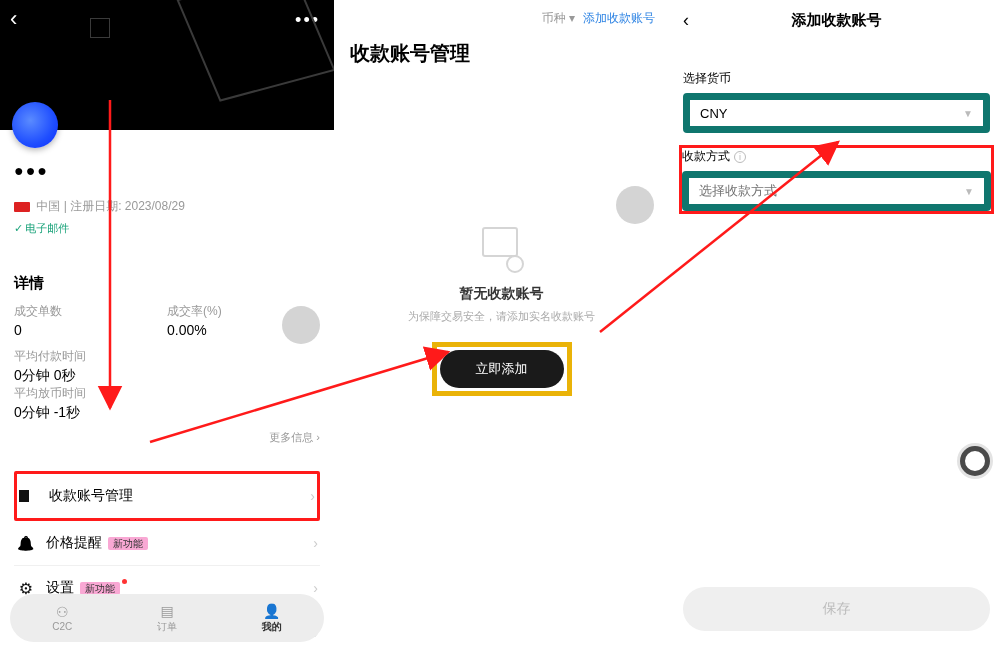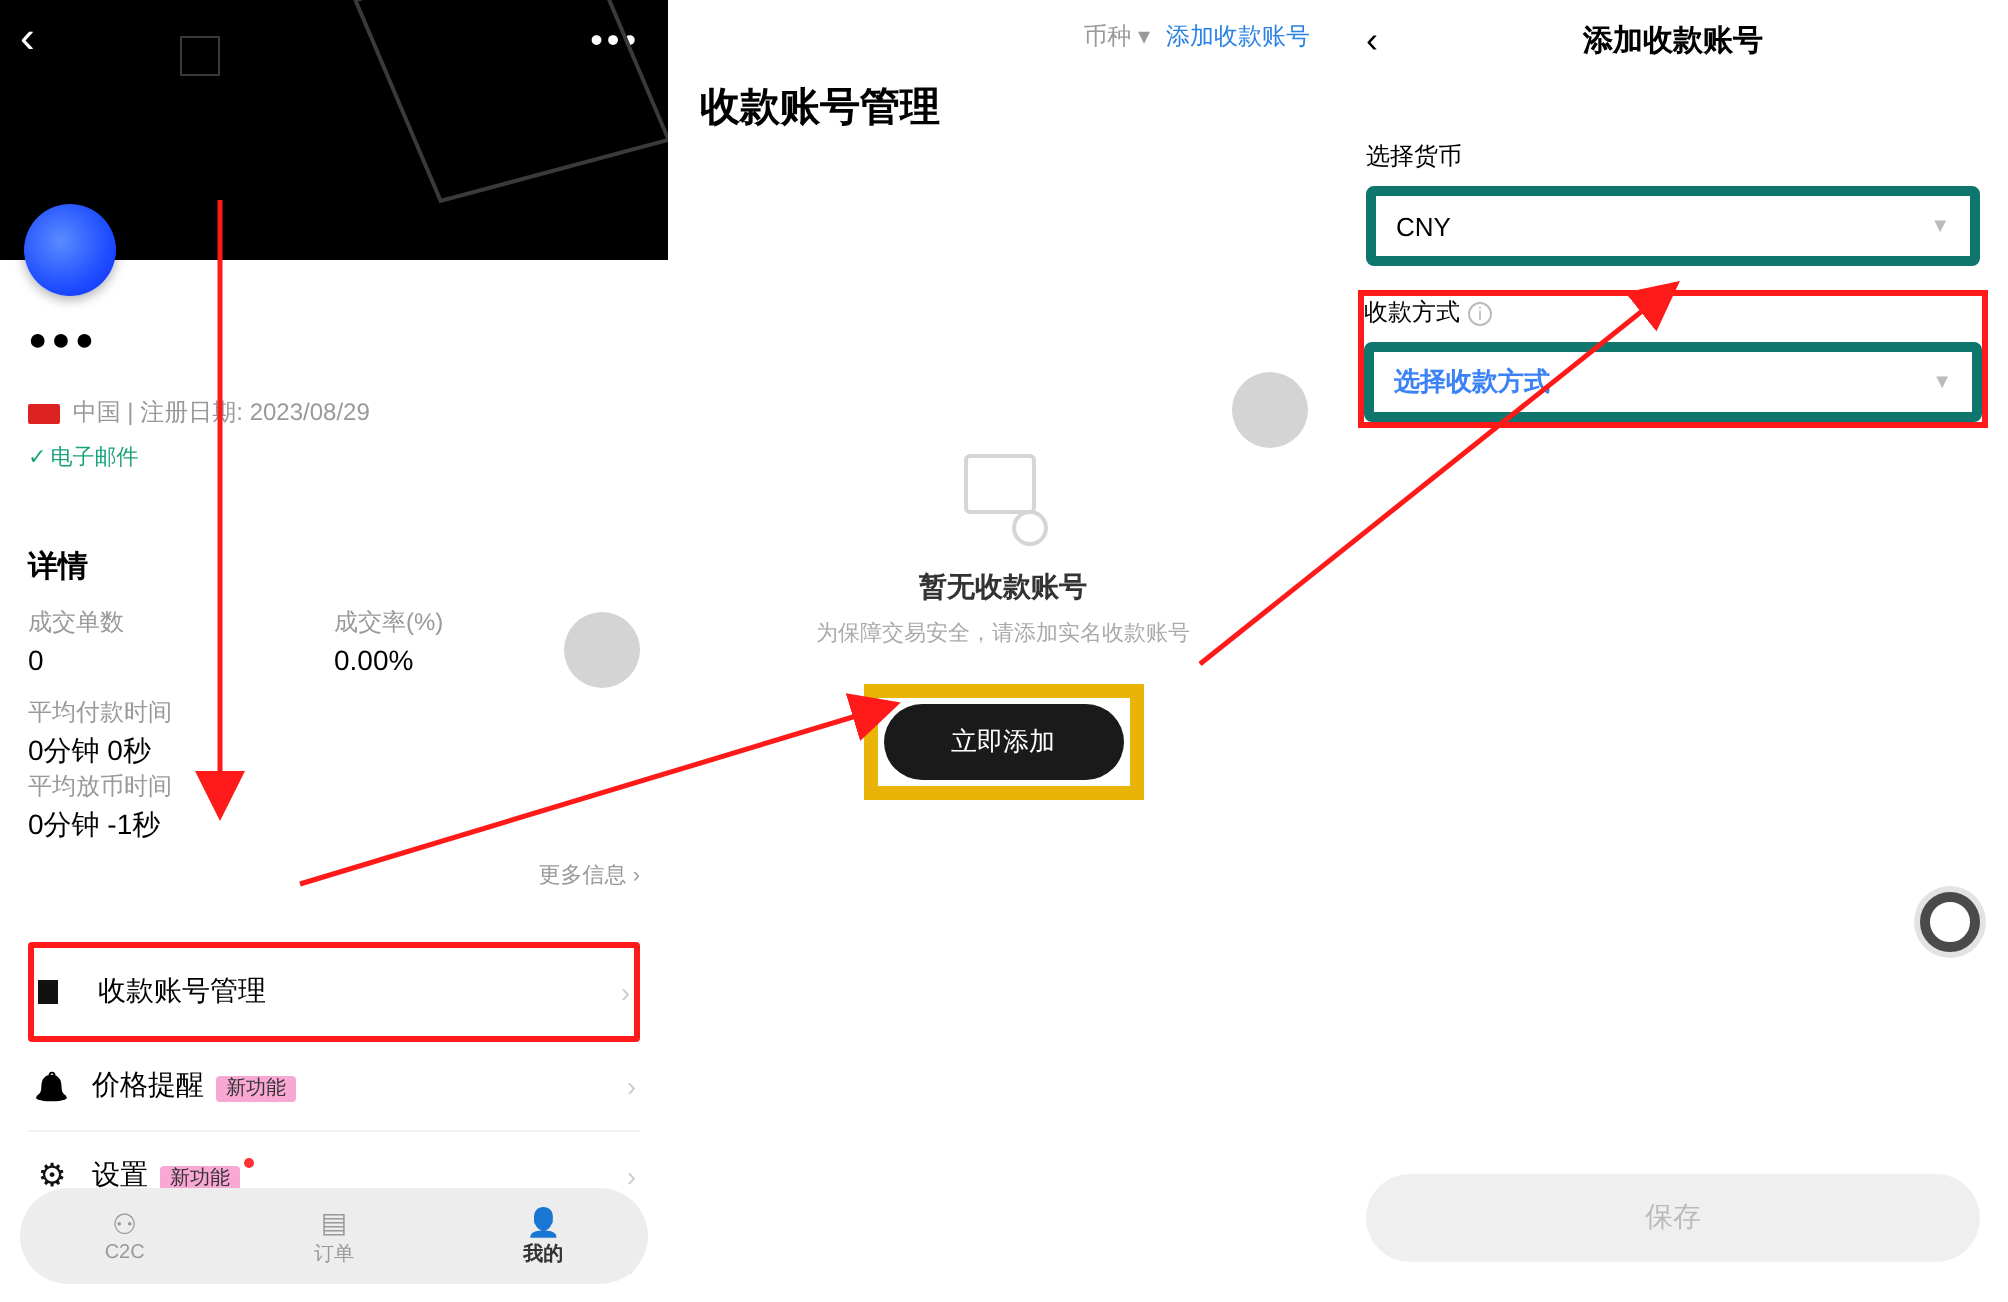--- a/index.html
+++ b/index.html
@@ -51,33 +51,33 @@
   .p2-top { display: flex; align-items: center; justify-content: flex-end; padding: 6px 14px 0 14px; font-size: 12px; height: 30px; }
   .p2-top .curr { color: #999; margin-right: 8px; }
   .p2-top .add-link { color: #2b82e3; }
   .p2-title { font-size: 20px; font-weight: bold; padding: 10px 16px 10px 16px; }
   .p2-empty { text-align: center; margin-top: 150px; }
   .p2-empty-illus { width: 48px; height: 48px; margin: 0 auto 10px auto; position: relative; opacity: 0.35; }
   .p2-empty-illus .box { position:absolute; top:0; left:4px; width:36px; height:30px; border:2px solid #888; border-radius:3px; }
   .p2-empty-illus .circ { position:absolute; bottom:2px; right:2px; width:18px; height:18px; border:2px solid #888; border-radius:50%; }
   .p2-empty-title { font-size: 14px; font-weight: bold; color: #333; }
   .p2-empty-sub { font-size: 11px; color: #aaa; margin-top: 6px; }
-  .p2-btn-wrap { margin: 18px auto 0 auto; width: 140px; border: 7px solid #eab308; padding: 3px; }
+  .p2-btn-wrap { margin: 18px auto 0 auto; width: 140px; border: 5px solid #eab308; padding: 3px; }
   .p2-btn { background: #1a1a1a; color: #fff; font-size: 13px; border: none; border-radius: 22px; width: 100%; height: 38px; cursor: pointer; }
 
   
   .p3-top { display: flex; align-items: center; padding: 8px 14px; height: 40px; }
   .p3-back { font-size: 18px; width: 20px; }
   .p3-title { flex: 1; text-align: center; font-size: 15px; font-weight: bold; margin-left: -20px; }
   .p3-body { padding: 16px 14px; }
   .p3-label { font-size: 12px; margin-bottom: 6px; display: flex; align-items: center; }
   .info-icon { display:inline-block; width:12px; height:12px; border:1px solid #bbb; border-radius:50%; font-size:9px; color:#bbb; text-align:center; line-height:11px; margin-left:4px; }
-  .p3-select { border: 5px solid #0f766e; border-radius: 4px; height: 40px; display: flex; align-items: center; padding: 0 10px; position: relative; font-size: 13px; }
+  .p3-select { border: 7px solid #0f766e; border-radius: 4px; height: 40px; display: flex; align-items: center; padding: 0 10px; position: relative; font-size: 13px; }
   .p3-select .caret { position: absolute; right: 10px; color: #bbb; font-size: 10px; }
-  .placeholder { color: #3b82f6; font-weight: bold; }
+  .placeholder { color: #737373; }
   .p3-section.hl { border: 3px solid #ff1a1a; padding: 0; margin: 12px -4px 0 -4px; }
   .p3-section { margin-top: 14px; }
   .p3-save { position: absolute; bottom: 20px; left: 14px; right: 14px; height: 44px; background: #efefef; color: #bbb; border: none; border-radius: 22px; font-size: 14px; }
   .ring-deco { position: absolute; right: 14px; top: 446px; width: 30px; height: 30px; border-radius: 50%; background: #fff; border: 5px solid #4a4a4a; box-shadow: 0 0 0 3px #e3e3e3; }
 
   
   .arrow-layer { position: absolute; inset: 0; pointer-events: none; }
 
   
   .icon-card::before { content:""; display:block; width:16px; height:12px; background:#111; position:relative; }

